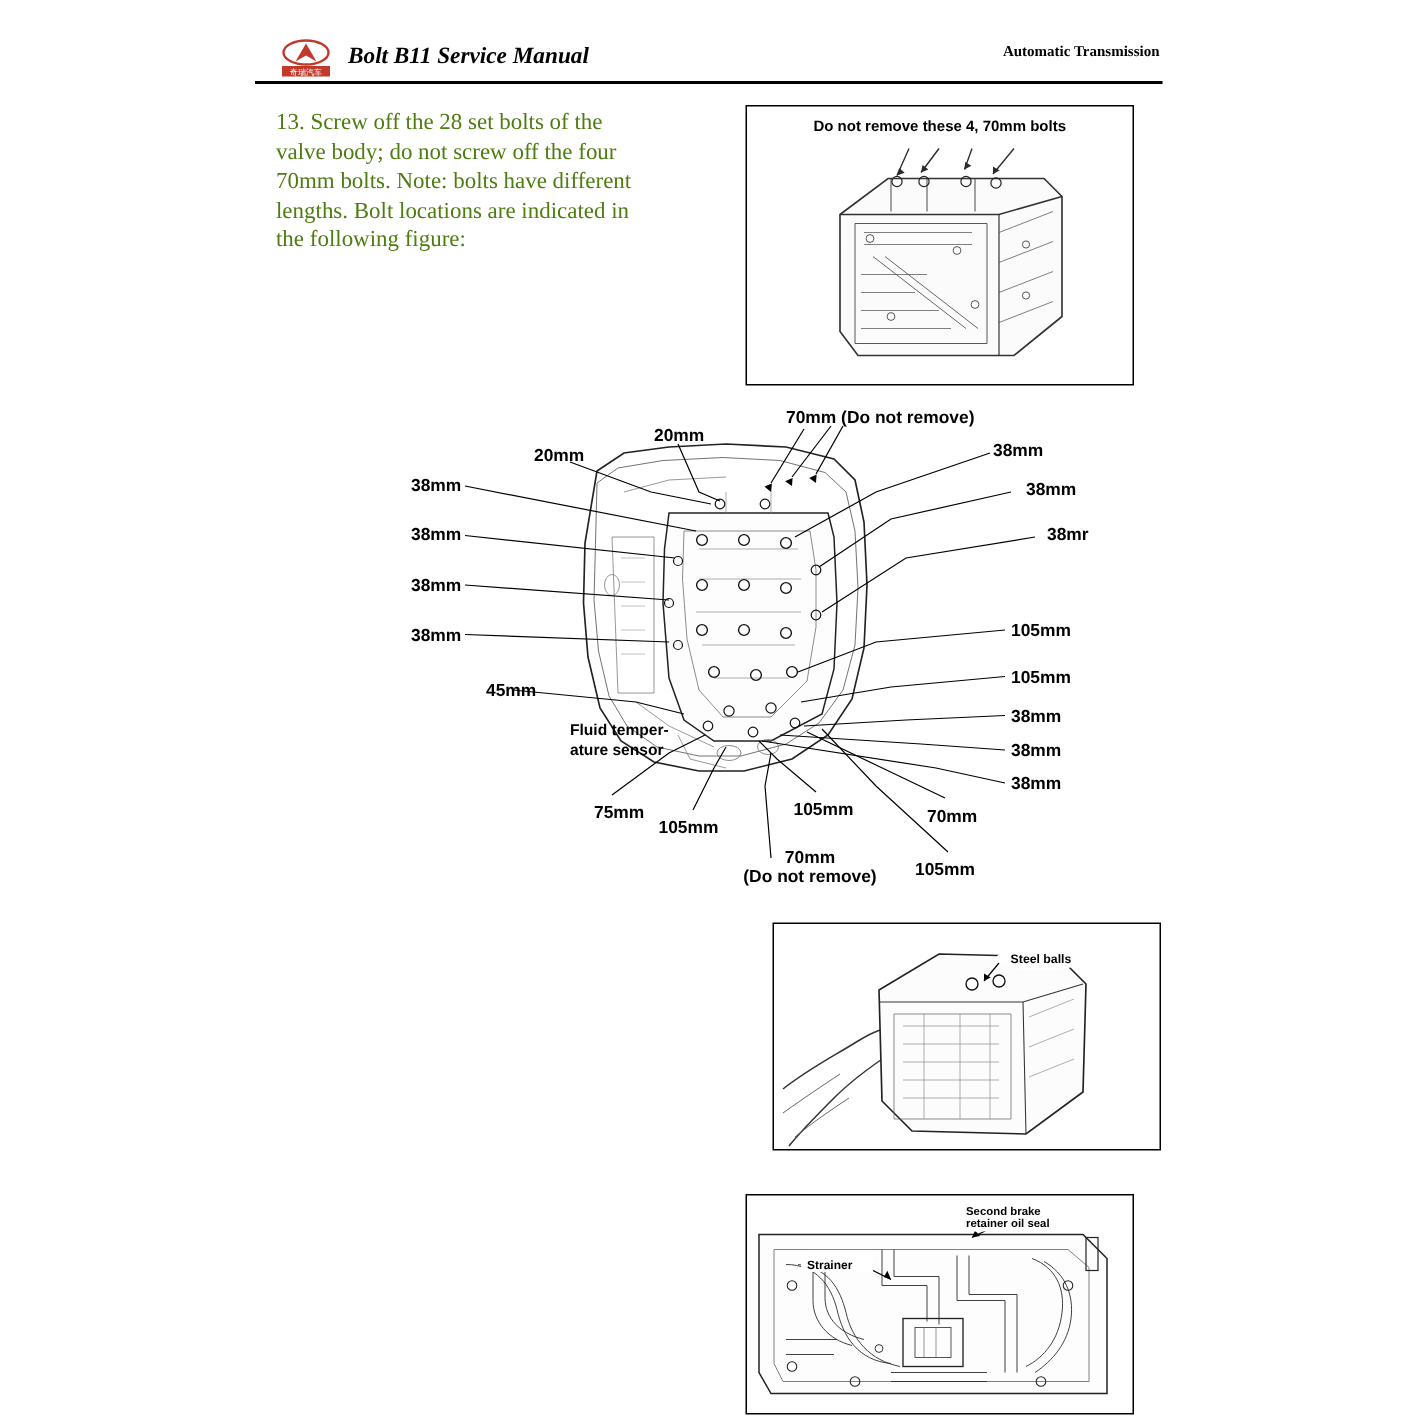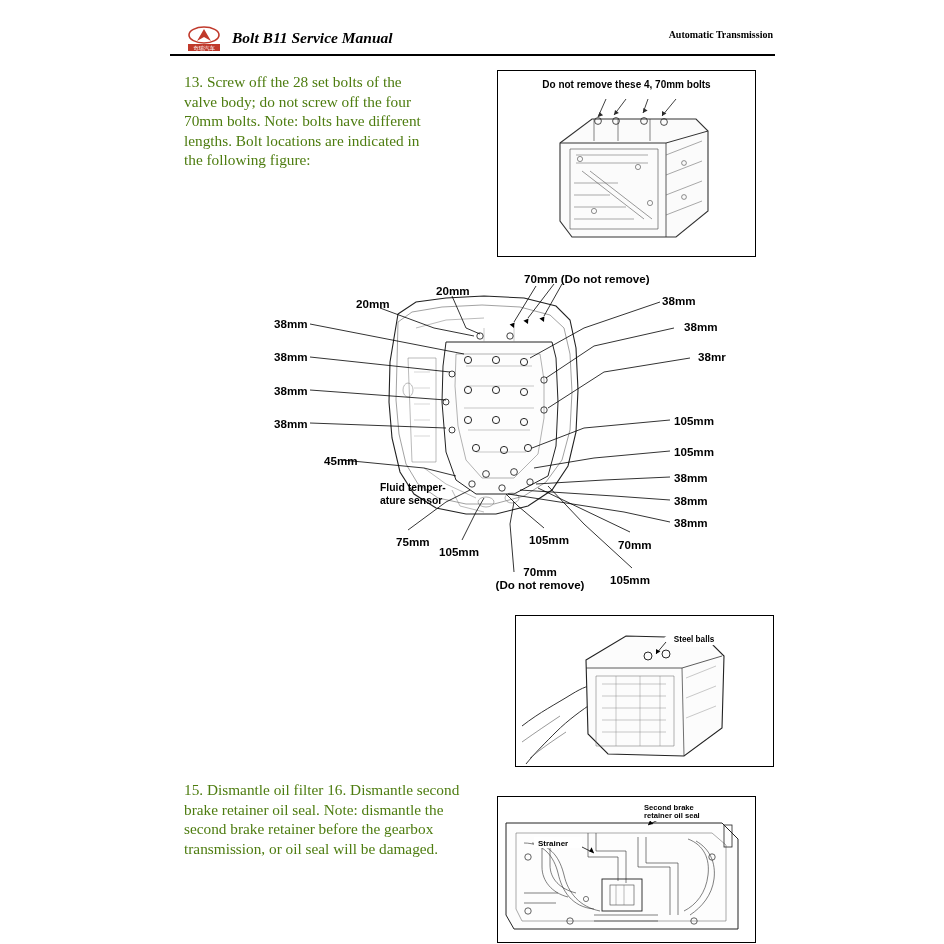--- a/index.html
+++ b/index.html
@@ -364,21 +364,20 @@
         <circle cx="150" cy="38" r="4" stroke="#111" stroke-width="0.9"></circle>
 
         <path d="M150 26 L140 38" stroke="#000" stroke-width="0.8"></path>
         <path d="M140 38 l0 -5 l4.4 2.6 z" fill="#000" stroke="none"></path>
         <ellipse cx="178" cy="23" rx="30" ry="8" fill="#fff" stroke="none"></ellipse>
       </g>
       <text x="178" y="26" font-size="8.2" font-weight="bold" text-anchor="middle" font-family="Liberation Sans, sans-serif" fill="#000">Steel balls</text>
     </svg>
   </div>
 
-  <div class="para" id="para-15">15. Dismantle oil filter 16. Dismantle second brake retainer oil seal. Note: dismantle the second brake retainer before the gearbox transmission, or oil seal will be damaged.</div>
 
   <div class="figbox" id="fig-4">
     <svg class="overlay" viewBox="0 0 257 145">
       <g stroke="#2b2b2b" fill="none" stroke-width="0.6">
 
         <path d="M8 26 L224 26 L240 42 L240 132 L16 132 L8 118 Z" stroke="#222" stroke-width="1" fill="#fdfdfd"></path>
         <path d="M18 36 L214 36 L228 48 L228 124 L24 124 L18 112 Z" stroke="#555" stroke-width="0.5"></path>
 
         <path d="M26 46 C46 46 56 60 60 76 C64 94 74 110 96 112"></path>
         <path d="M34 46 C54 48 62 62 66 78 C70 96 82 110 102 114"></path>

